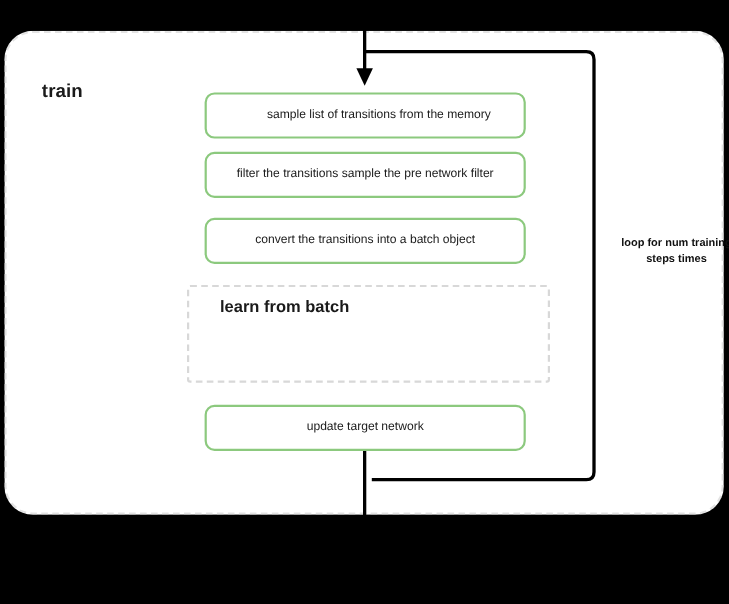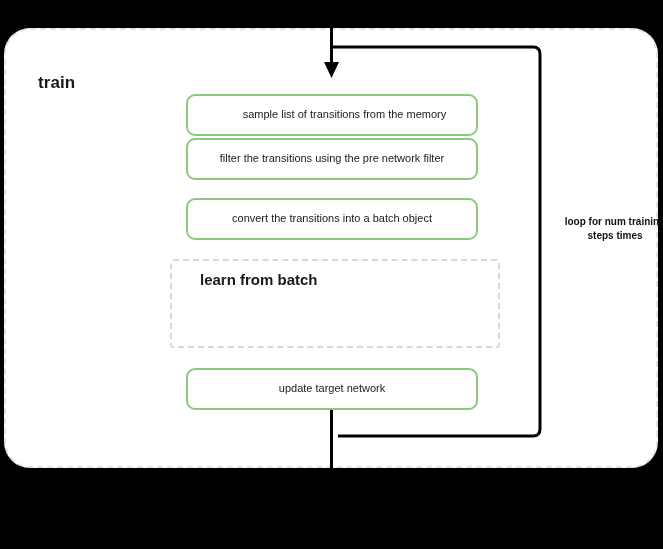--- a/index.html
+++ b/index.html
@@ -68,21 +68,21 @@
     justify-content: center;
   }
   .step-label {
     font-size: 11px;
     color: #1a1a1a;
     text-align: center;
     line-height: 1.2;
     padding: 0 10px;
   }
 
-  #step-sample        { top: 94px; padding-left: 25px;  }
+  #step-sample        { top: 84px; padding-left: 25px;  }
   #step-filter        { top: 138px; }
   #step-convert       { top: 198px; }
   #step-update-target { top: 368px; }
 
   
   #learn-from-batch {
     position: absolute;
     left: 170px;
     top: 259px;
     width: 330px;
@@ -134,21 +134,21 @@
     <path d="M 331.5 410 L 331.5 470" fill="none" stroke="#000000" stroke-width="3"></path>
   </svg>
 
   <div id="train-title">train</div>
 
   <div class="step-box" id="step-sample">
     <span class="step-label">sample list of transitions from the memory</span>
   </div>
 
   <div class="step-box" id="step-filter">
-    <span class="step-label">filter the transitions using the pre network filter</span>
+    <span class="step-label">filter the transitions sample the pre network filter</span>
   </div>
 
   <div class="step-box" id="step-convert">
     <span class="step-label">convert the transitions into a batch object</span>
   </div>
 
   <div id="learn-from-batch">
     <div id="learn-from-batch-title">learn from batch</div>
   </div>
 

